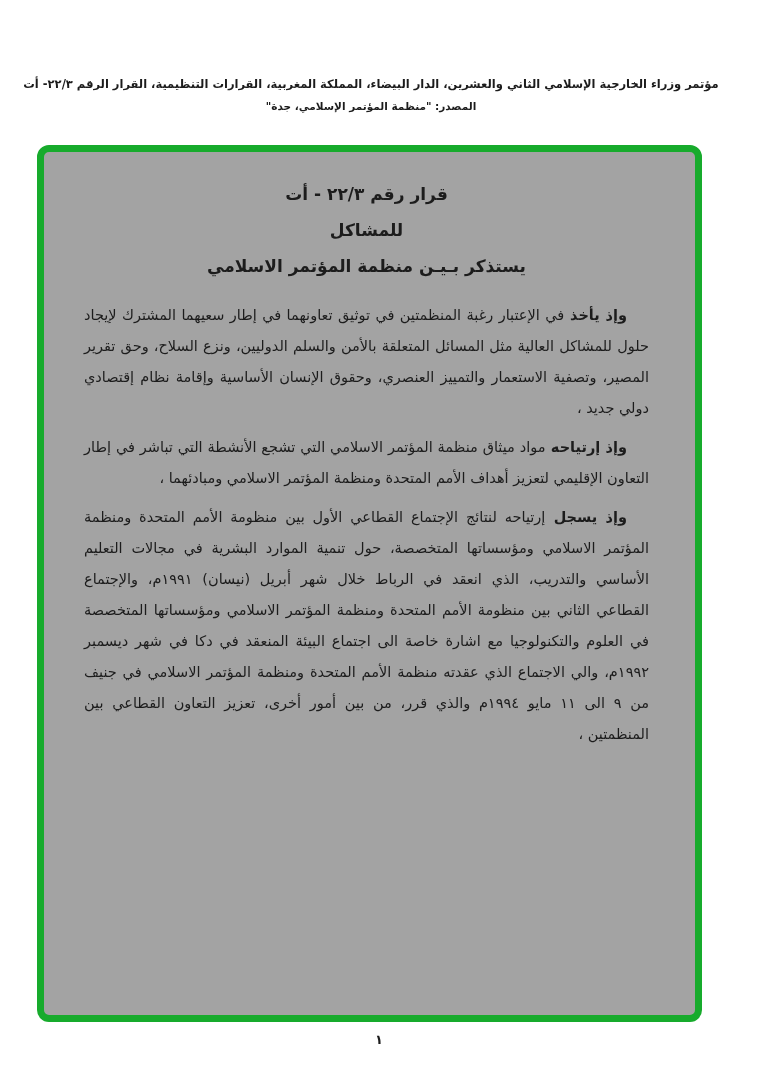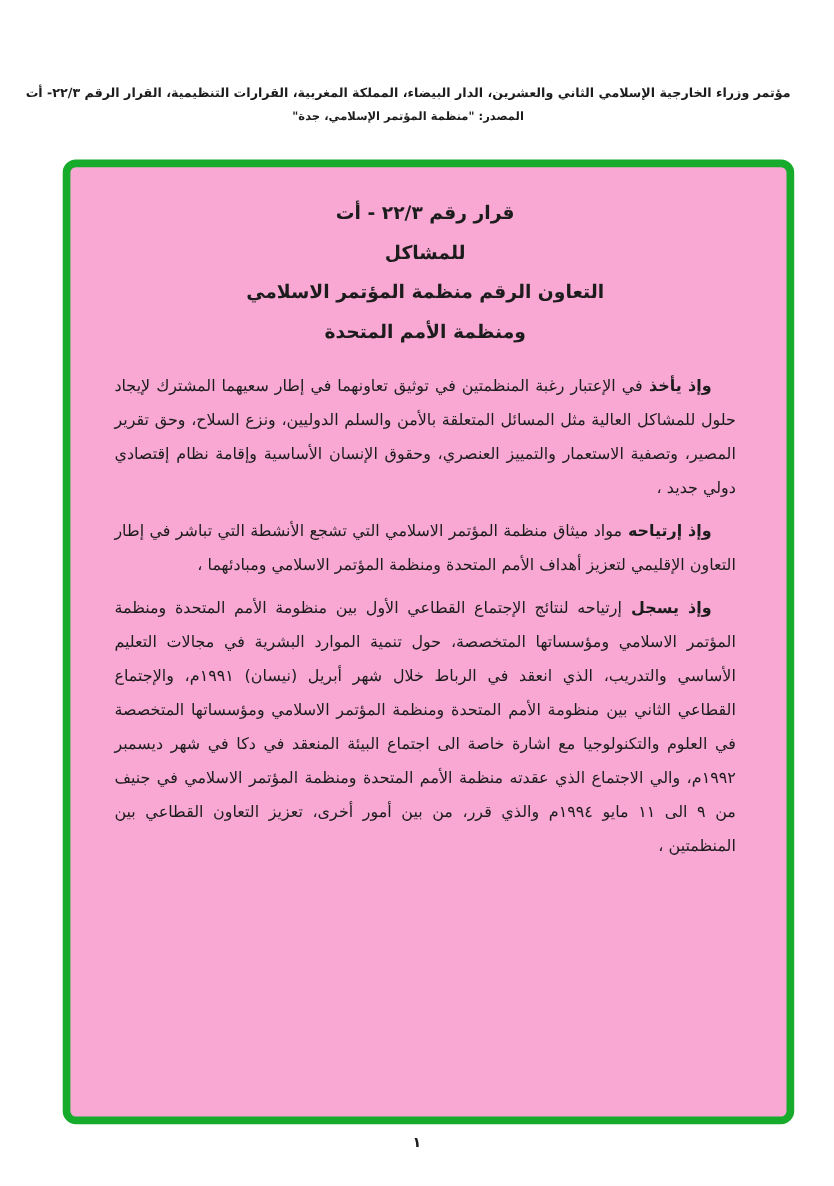--- a/index.html
+++ b/index.html
@@ -30,28 +30,28 @@
     white-space: nowrap;
   }
   .doc-header .line2 {
     font-size: 10.5px;
     line-height: 15px;
     margin-top: 7px;
   }
   .decision-box {
     position: absolute;
     top: 145px;
-    left: 57px;
+    left: 37px;
     width: 665px;
     height: 877px;
     box-sizing: border-box;
     border: 7px solid #17ab2c;
     border-radius: 12px;
     padding: 24px 46px 0 40px;
-    background: #f9a8d4;
+    background: #a3a3a3;
   }
   .title-block {
     text-align: center;
     font-weight: bold;
     font-size: 17px;
     line-height: 36px;
     margin-bottom: 16px;
   }
   .body-text p.para {
     margin: 0 0 8px 0;
@@ -78,22 +78,21 @@
 
 <div class="doc-header">
   <div class="line1">مؤتمر وزراء الخارجية الإسلامي الثاني والعشرين، الدار البيضاء، المملكة المغربية، القرارات التنظيمية، القرار الرقم ٢٢/٣- أت</div>
   <div class="line2">المصدر:  "منظمة المؤتمر الإسلامي، جدة"</div>
 </div>
 
 <div class="decision-box" style="border-color: rgb(23, 171, 44);">
   <div class="title-block">
     <div>قرار رقم ٢٢/٣ - أت</div>
     <div>للمشاكل</div>
-    <div>التعاون الرقم منظمة المؤتمر الاسلامي</div>
-    <div>ومنظمة الأمم المتحدة</div>
+    <div>يستذكر بـيـن منظمة المؤتمر الاسلامي</div>
   </div>
   <div class="body-text">
       <p class="para"><strong>وإذ يأخذ </strong>في الإعتبار رغبة المنظمتين في توثيق تعاونهما في إطار سعيهما المشترك لإيجاد حلول للمشاكل العالية مثل المسائل المتعلقة بالأمن والسلم الدوليين، ونزع السلاح، وحق تقرير المصير، وتصفية الاستعمار والتمييز العنصري، وحقوق الإنسان الأساسية وإقامة نظام إقتصادي دولي جديد ،</p>
       <p class="para"><strong>وإذ إرتياحه </strong>مواد ميثاق منظمة المؤتمر الاسلامي التي تشجع الأنشطة التي تباشر في إطار التعاون الإقليمي لتعزيز أهداف الأمم المتحدة ومنظمة المؤتمر الاسلامي ومبادئهما ،</p>
       <p class="para"><strong>وإذ يسجل </strong>إرتياحه لنتائج الإجتماع القطاعي الأول بين منظومة الأمم المتحدة  ومنظمة المؤتمر الاسلامي ومؤسساتها المتخصصة، حول تنمية الموارد البشرية في مجالات التعليم الأساسي والتدريب، الذي انعقد في الرباط  خلال شهر أبريل (نيسان) ١٩٩١م، والإجتماع القطاعي الثاني بين منظومة الأمم المتحدة ومنظمة المؤتمر الاسلامي ومؤسساتها المتخصصة في العلوم والتكنولوجيا مع اشارة خاصة الى اجتماع البيئة المنعقد في دكا في شهر ديسمبر ١٩٩٢م، والي الاجتماع الذي عقدته منظمة الأمم المتحدة ومنظمة المؤتمر الاسلامي في جنيف من ٩ الى ١١ مايو ١٩٩٤م والذي قرر، من بين أمور أخرى، تعزيز التعاون القطاعي بين المنظمتين ،</p>
     </div>
 </div>
 
 <div class="page-number">١</div>
 

